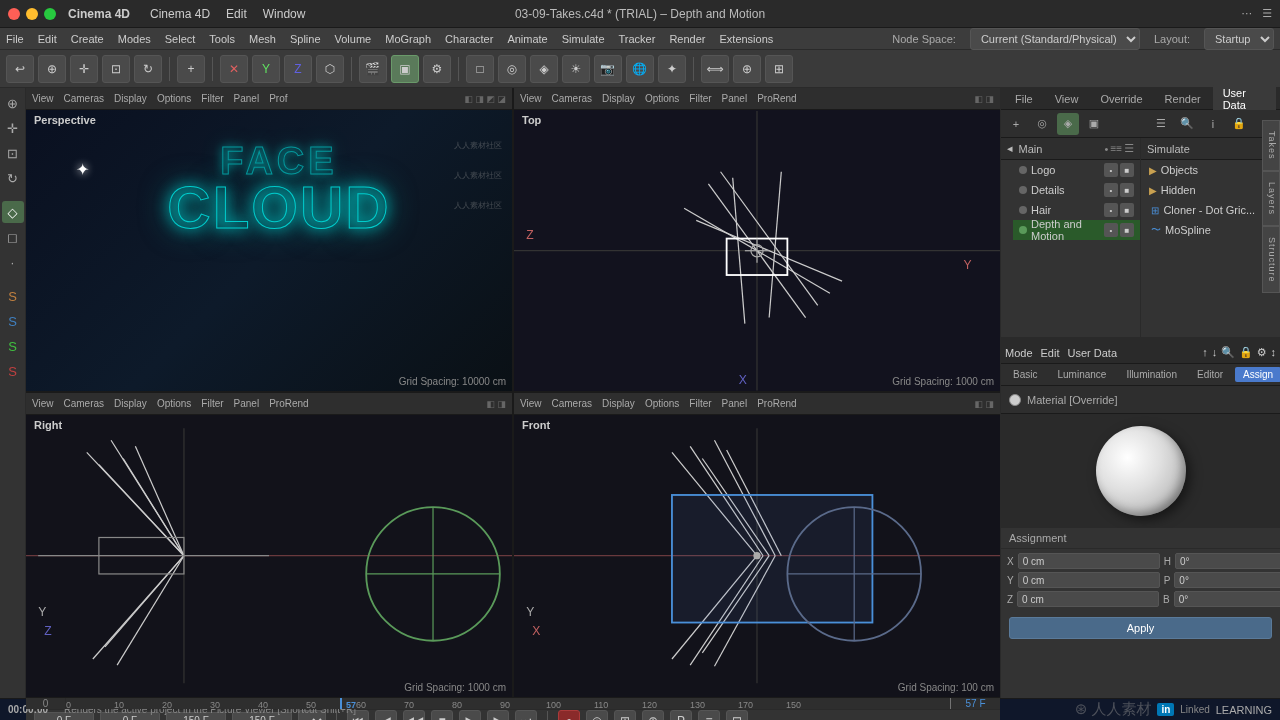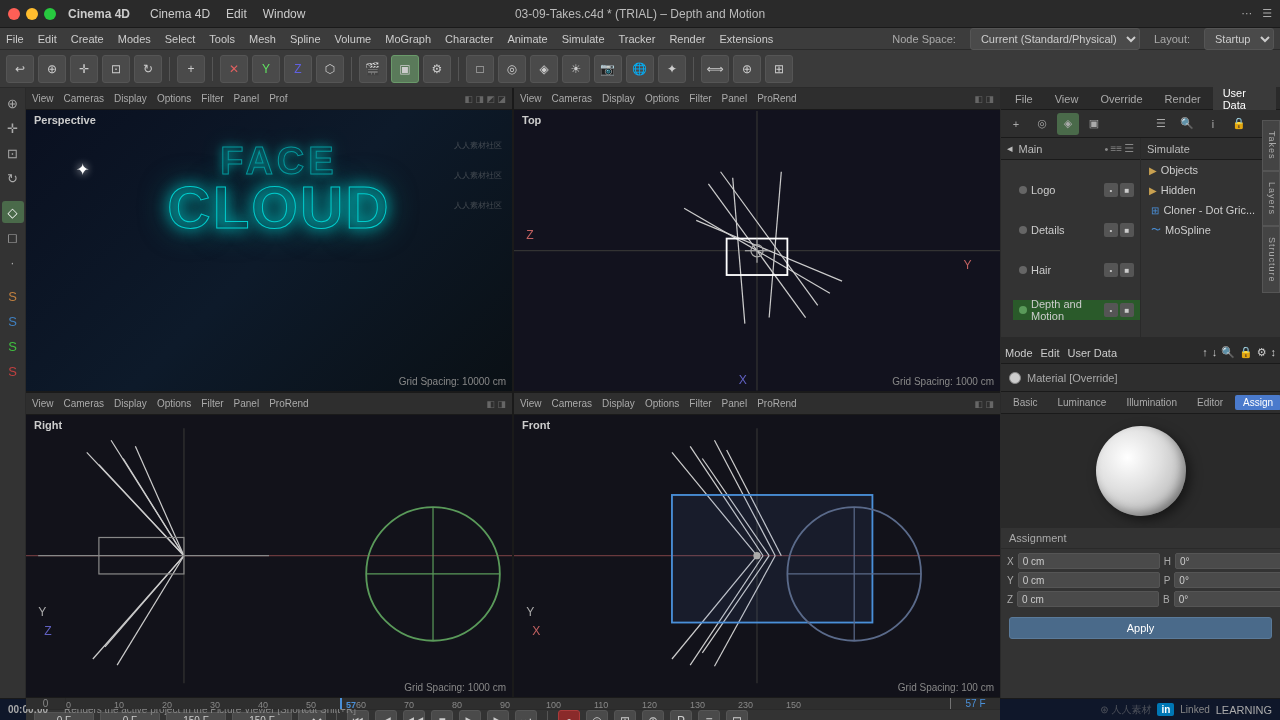--- a/index.html
+++ b/index.html
@@ -362,21 +362,21 @@
       height: 20px;
       display: flex;
       align-items: center;
       padding: 0 6px;
       cursor: pointer;
       font-size: 11px;
       color: #ccc;
       gap: 4px;
     }
     .tree-item.active-item { background: #2a5a2a; }
-    .tree-indent { margin-left: 12px; margin-top: 20px; }
+    .tree-indent { margin-left: 12px; }
     .tree-dot {
       width: 8px;
       height: 8px;
       border-radius: 50%;
       background: #666;
       flex-shrink: 0;
     }
     .tree-dot.green { background: #5a9a5a; }
     .tree-icons {
       margin-left: auto;
@@ -922,21 +922,21 @@
           <span class="tl-number" style="left:240px">50</span>
           <span class="tl-number" style="left:280px; color:#4a90d9; font-weight:bold;">57</span>
           <span class="tl-number" style="left:290px">60</span>
           <span class="tl-number" style="left:338px">70</span>
           <span class="tl-number" style="left:386px">80</span>
           <span class="tl-number" style="left:434px">90</span>
           <span class="tl-number" style="left:480px">100</span>
           <span class="tl-number" style="left:528px">110</span>
           <span class="tl-number" style="left:576px">120</span>
           <span class="tl-number" style="left:624px">130</span>
-          <span class="tl-number" style="left:672px">230</span>
+          <span class="tl-number" style="left:672px">170</span>
           <span class="tl-number" style="left:720px">150</span>
 
           <div class="tl-playhead" style="left:274px;"></div>
         </div>
       </div>
       <div style="width:50px; display:flex; align-items:center; justify-content:center; color:#4a90d9; font-size:10px; border-left:1px solid #737373; flex-shrink:0;">57 F</div>
     </div>
 
     <div id="transport">
       <input class="frame-input" value="0 F" style="">
@@ -1067,33 +1067,33 @@
         <div style="margin-left:auto; display:flex; gap:4px;">
           <span>↑</span>
           <span>↓</span>
           <span>🔍</span>
           <span>🔒</span>
           <span>⚙</span>
           <span>↕</span>
         </div>
       </div>
 
-      <div id="mat-name-bar">
-        <div class="mat-color-dot"></div>
-        <span>Material [Override]</span>
-      </div>
-
       <div id="mat-props-header">
         <div class="mat-props-tab">Basic</div>
         <div class="mat-props-tab">Luminance</div>
         <div class="mat-props-tab">Illumination</div>
         <div class="mat-props-tab">Editor</div>
         <div class="mat-props-tab active">Assign</div>
       </div>
 
+      <div id="mat-name-bar">
+        <div class="mat-color-dot"></div>
+        <span>Material [Override]</span>
+      </div>
+
       <div class="mat-preview">
         <div class="sphere"></div>
       </div>
 
       <div class="assignment-label">Assignment</div>
 
       <div class="transform-fields">
         <div class="transform-row">
           <span class="field-label">X</span>
           <input class="field-input" value="0 cm" style="">
@@ -1124,18 +1124,18 @@
     </div>
   </div>
 
 </div>
 
 <div id="status-bar">
   <span class="status-time">00:00:00</span>
   <span>Renders the active project in the Picture Viewer [Shortcut Shift+R]</span>
 
   <div style="margin-left:auto; display:flex; align-items:center; gap:6px;">
-    <span style="font-size:10px; opacity:0.5;text-align:center;">⊛ 人人素材</span>
+    <span style="font-size:15px; opacity:0.5;text-align:center;">⊛ 人人素材</span>
     <div class="li-logo">in</div>
     <span style="font-size:10px; color:#888;">Linked</span>
     <span style="font-size:11px; color:#aaa; font-weight:normal;">LEARNING</span>
   </div>
 </div>
 
 </body></html>

